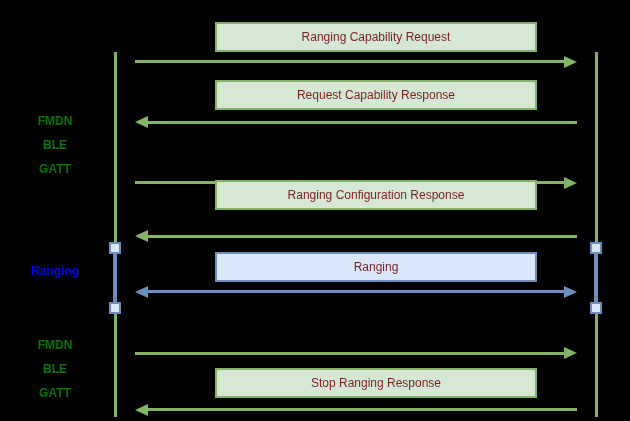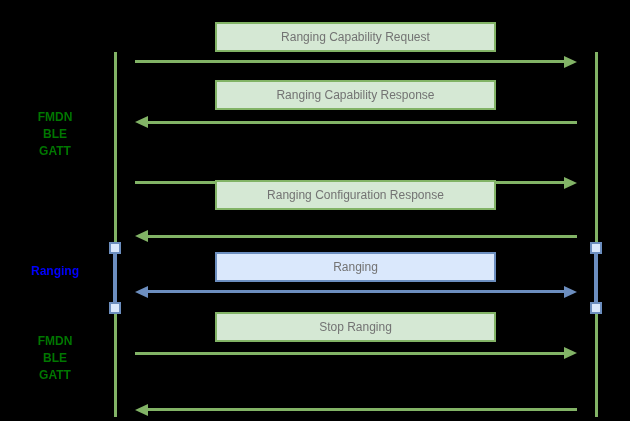--- a/index.html
+++ b/index.html
@@ -15,42 +15,42 @@
   .session-bar{position:absolute;top:250px;height:58px;width:4px;background:#6c8ebf;z-index:2;}
   .session-bar.left{left:113px;}
   .session-bar.right{left:594px;}
   
   .act{position:absolute;width:12px;height:12px;box-sizing:border-box;
        background:#dae8fc;border:2px solid #6c8ebf;z-index:3;}
   .act.l{left:109px;} .act.r{left:590px;}
   .act.row1{top:242px;} .act.row2{top:302px;}
   
   .msg-box{
-    position:absolute;left:215px;width:281px;height:30px;box-sizing:border-box;
+    position:absolute;left:215px;width:322px;height:30px;box-sizing:border-box;
     display:flex;align-items:center;justify-content:center;
-    font-size:12px;color:#737373;z-index:4;text-align:center;
+    font-size:12px;color:#7f1d1d;z-index:4;text-align:center;
   }
   .msg-box.green{background:#d5e8d4;border:2px solid #82b366;}
   .msg-box.blue{background:#dae8fc;border:2px solid #6c8ebf;}
   .m1{top:22px}.m2{top:80px}.m3{top:141px}.m4{top:180px}.m5{top:252px}.m6{top:312px}.m7{top:368px}
   
   .arrow{position:absolute;left:135px;width:442px;height:12px;display:flex;align-items:center;z-index:2;}
   .arrow .line{flex:1;height:3px;}
   .arrow.green .line{background:#82b366;}
   .arrow.blue .line{background:#6c8ebf;}
   .head{width:0;height:0;border-top:6px solid transparent;border-bottom:6px solid transparent;}
   .arrow.green .head.right{border-left:13px solid #82b366;}
   .arrow.green .head.left{border-right:13px solid #82b366;}
   .arrow.blue .head.right{border-left:13px solid #6c8ebf;}
   .arrow.blue .head.left{border-right:13px solid #6c8ebf;}
   .a1{top:55.5px}.a2{top:116px}.a3{top:176.5px}.a4{top:230px}.a5{top:285.5px}.a6{top:347px}.a7{top:403.5px}
   
   .phase{position:absolute;left:0;width:110px;text-align:center;font-size:12px;font-weight:bold;
          white-space:pre-line;z-index:4;}
-  .phase.green{color:#007700;line-height:17px;}
+  .phase.green{color:#007700;line-height:24px;}
   .phase.blue{color:#0000ff;line-height:16px;}
   .p1{top:109px}.p2{top:263px}.p3{top:333px}
 </style>
 </head>
 <body>
 
 <div class="canvas">
 
   <div class="lifeline left"></div>
   <div class="lifeline right"></div>
@@ -72,21 +72,21 @@
 
   <div class="msg-box green m1">
     <span>Ranging Capability Request</span>
   </div>
   <div class="arrow green a1">
     <span class="line"></span>
     <span class="head right"></span>
   </div>
 
   <div class="msg-box green m2">
-    <span>Ranging Capability Response</span>
+    <span>Request Capability Response</span>
   </div>
   <div class="arrow green a2">
     <span class="head left"></span>
     <span class="line"></span>
   </div>
 
   <div class="arrow green a3">
     <span class="line"></span>
     <span class="head right"></span>
   </div>
@@ -101,26 +101,26 @@
 
   <div class="msg-box blue m5">
     <span>Ranging</span>
   </div>
   <div class="arrow blue a5">
     <span class="head left"></span>
     <span class="line"></span>
     <span class="head right"></span>
   </div>
 
-  <div class="msg-box green m6">
-    <span>Stop Ranging</span>
-  </div>
   <div class="arrow green a6">
     <span class="line"></span>
     <span class="head right"></span>
   </div>
 
+  <div class="msg-box green m7">
+    <span>Stop Ranging Response</span>
+  </div>
   <div class="arrow green a7">
     <span class="head left"></span>
     <span class="line"></span>
   </div>
 
 </div>
 
 </body></html>

